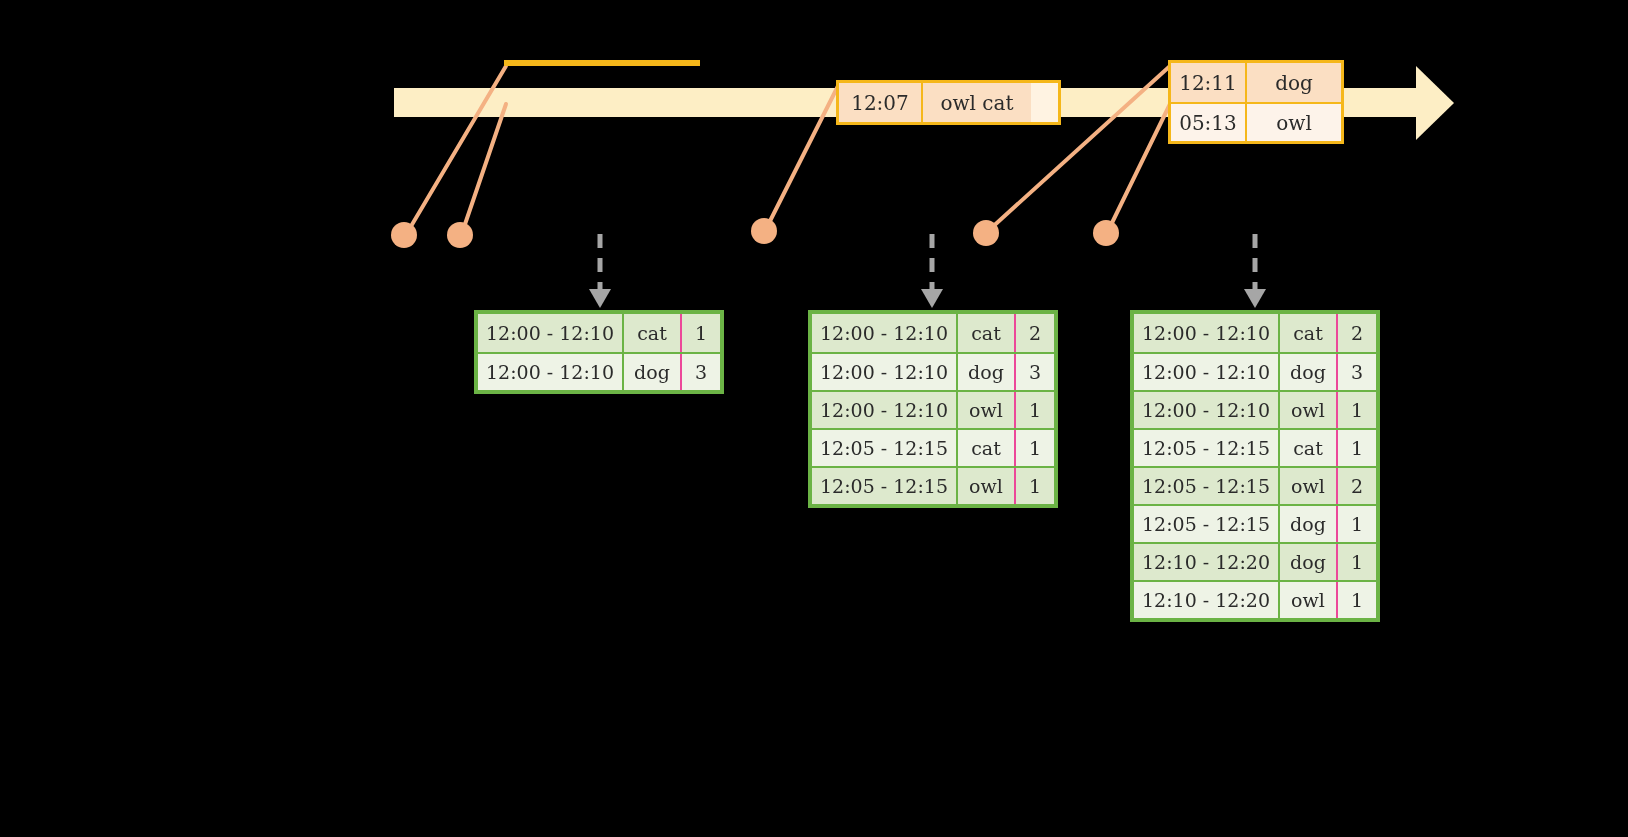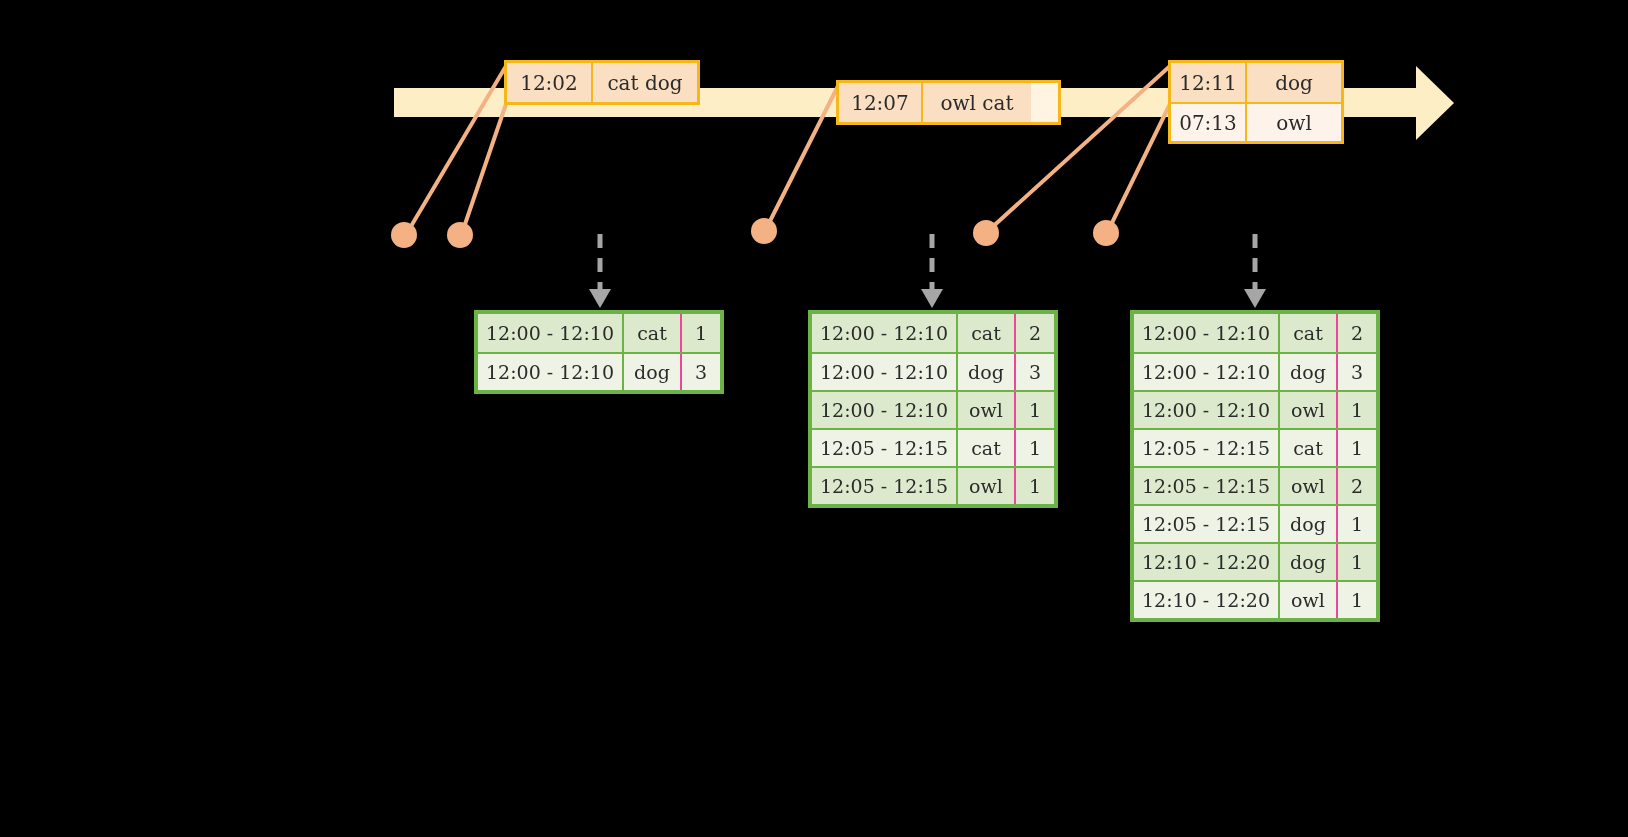--- a/index.html
+++ b/index.html
@@ -177,40 +177,36 @@
     </g>
   </svg>
 
   <div class="dot" style="left:391px;top:222px;"></div>
   <div class="dot" style="left:447px;top:222px;"></div>
   <div class="dot" style="left:751px;top:218px;"></div>
   <div class="dot" style="left:973px;top:220px;"></div>
   <div class="dot" style="left:1093px;top:220px;"></div>
 
   <div class="event-box" id="event-box-1">
-    <div class="event-row shade">
-      <div class="cell time">12:02</div>
-      <div class="cell payload">cat dog</div>
-    </div>
   </div>
 
   <div class="event-box" id="event-box-2">
     <div class="event-row shade">
       <div class="cell time">12:07</div>
       <div class="cell payload">owl cat</div>
     </div>
   </div>
 
   <div class="event-box" id="event-box-3">
     <div class="event-row shade">
       <div class="cell time">12:11</div>
       <div class="cell payload">dog</div>
     </div>
     <div class="event-row">
-      <div class="cell time">07:13</div>
+      <div class="cell time">05:13</div>
       <div class="cell payload">owl</div>
     </div>
   </div>
 
   <div class="result-table" id="result-table-1">
     <div class="res-row shade">
       <div class="cell win">12:00 - 12:10</div>
       <div class="cell key">cat</div>
       <div class="cell cnt">1</div>
     </div>

